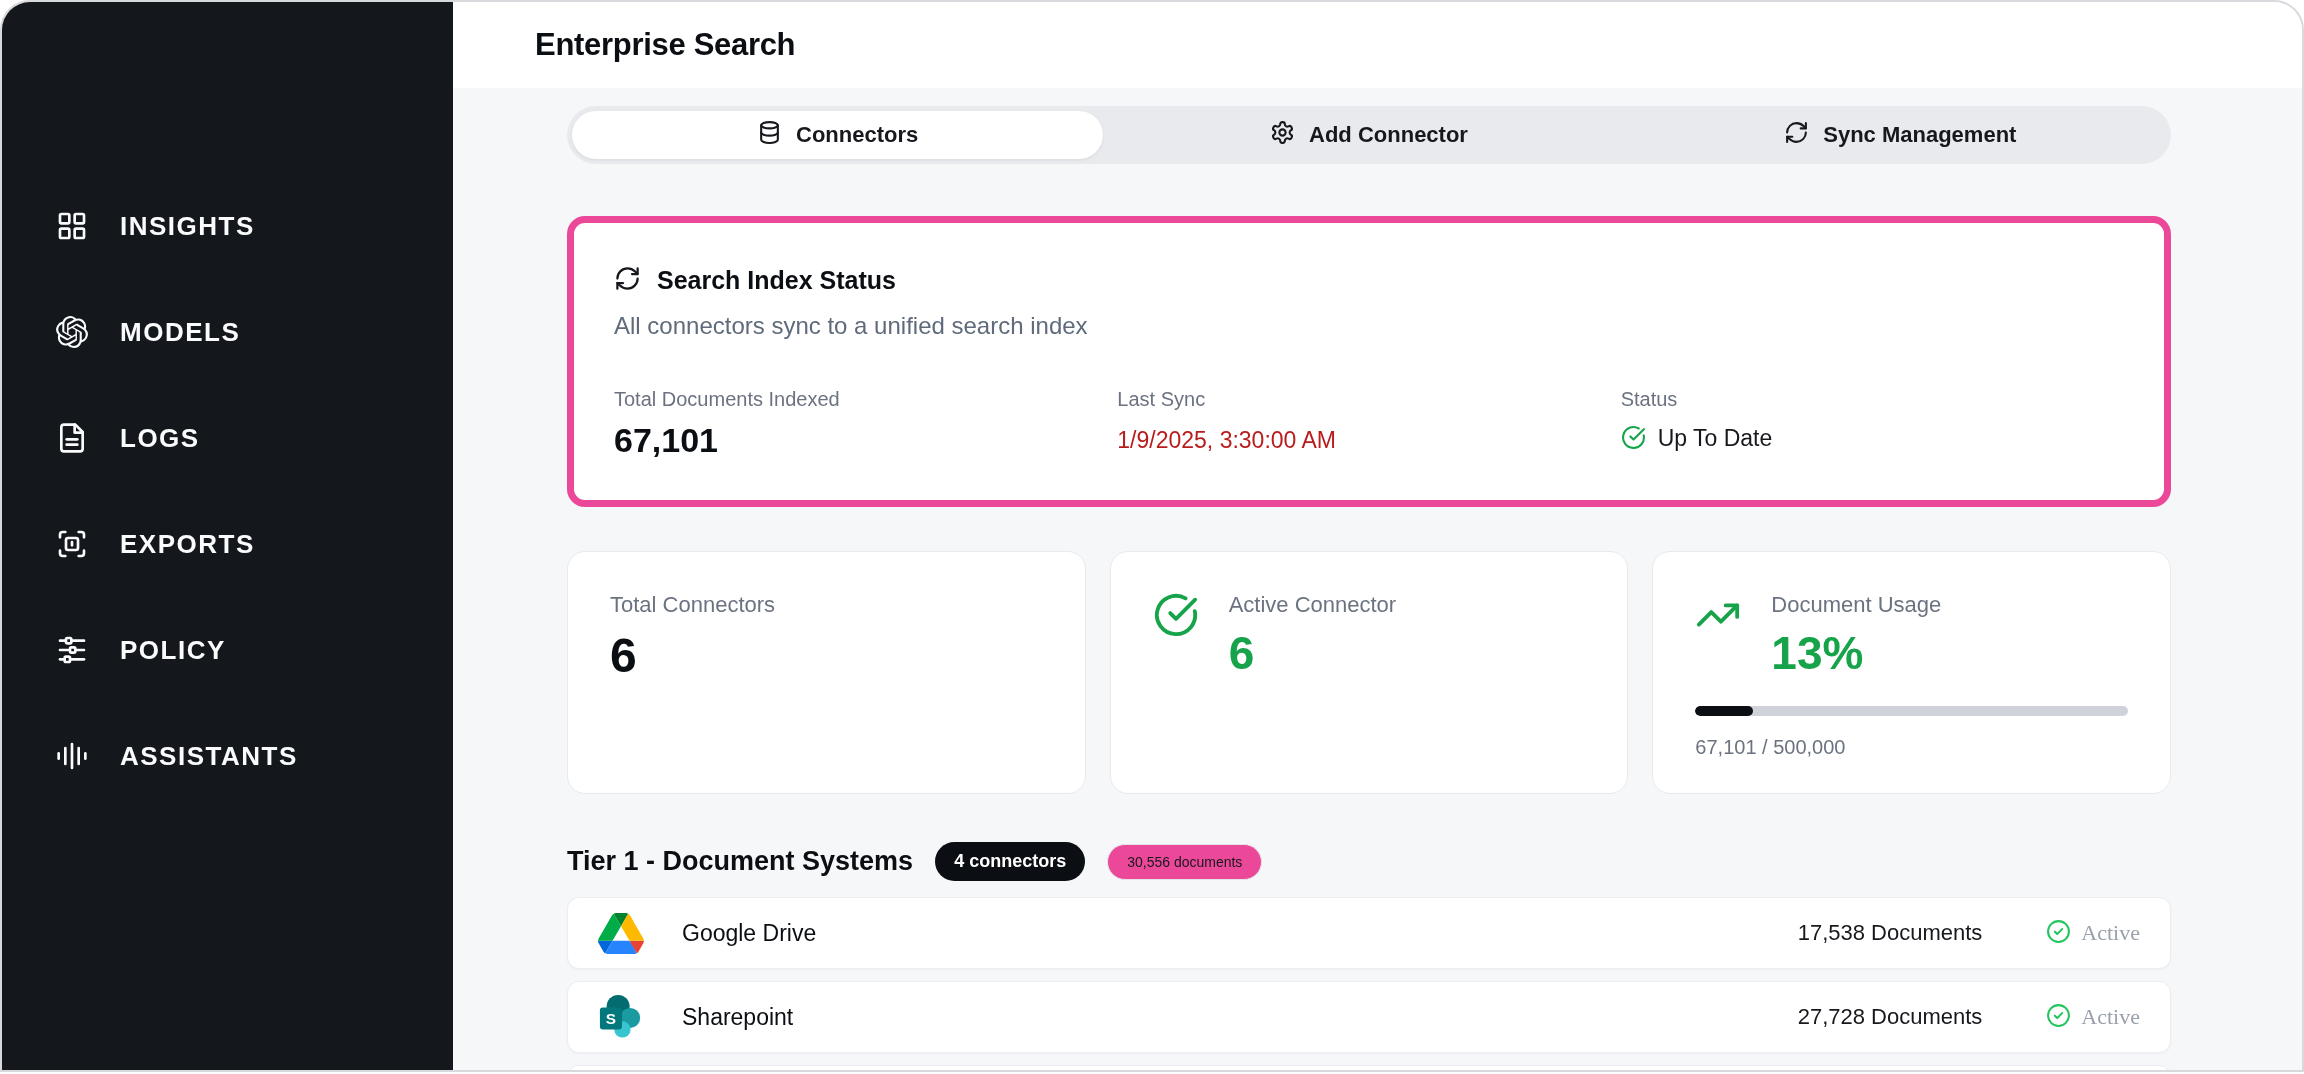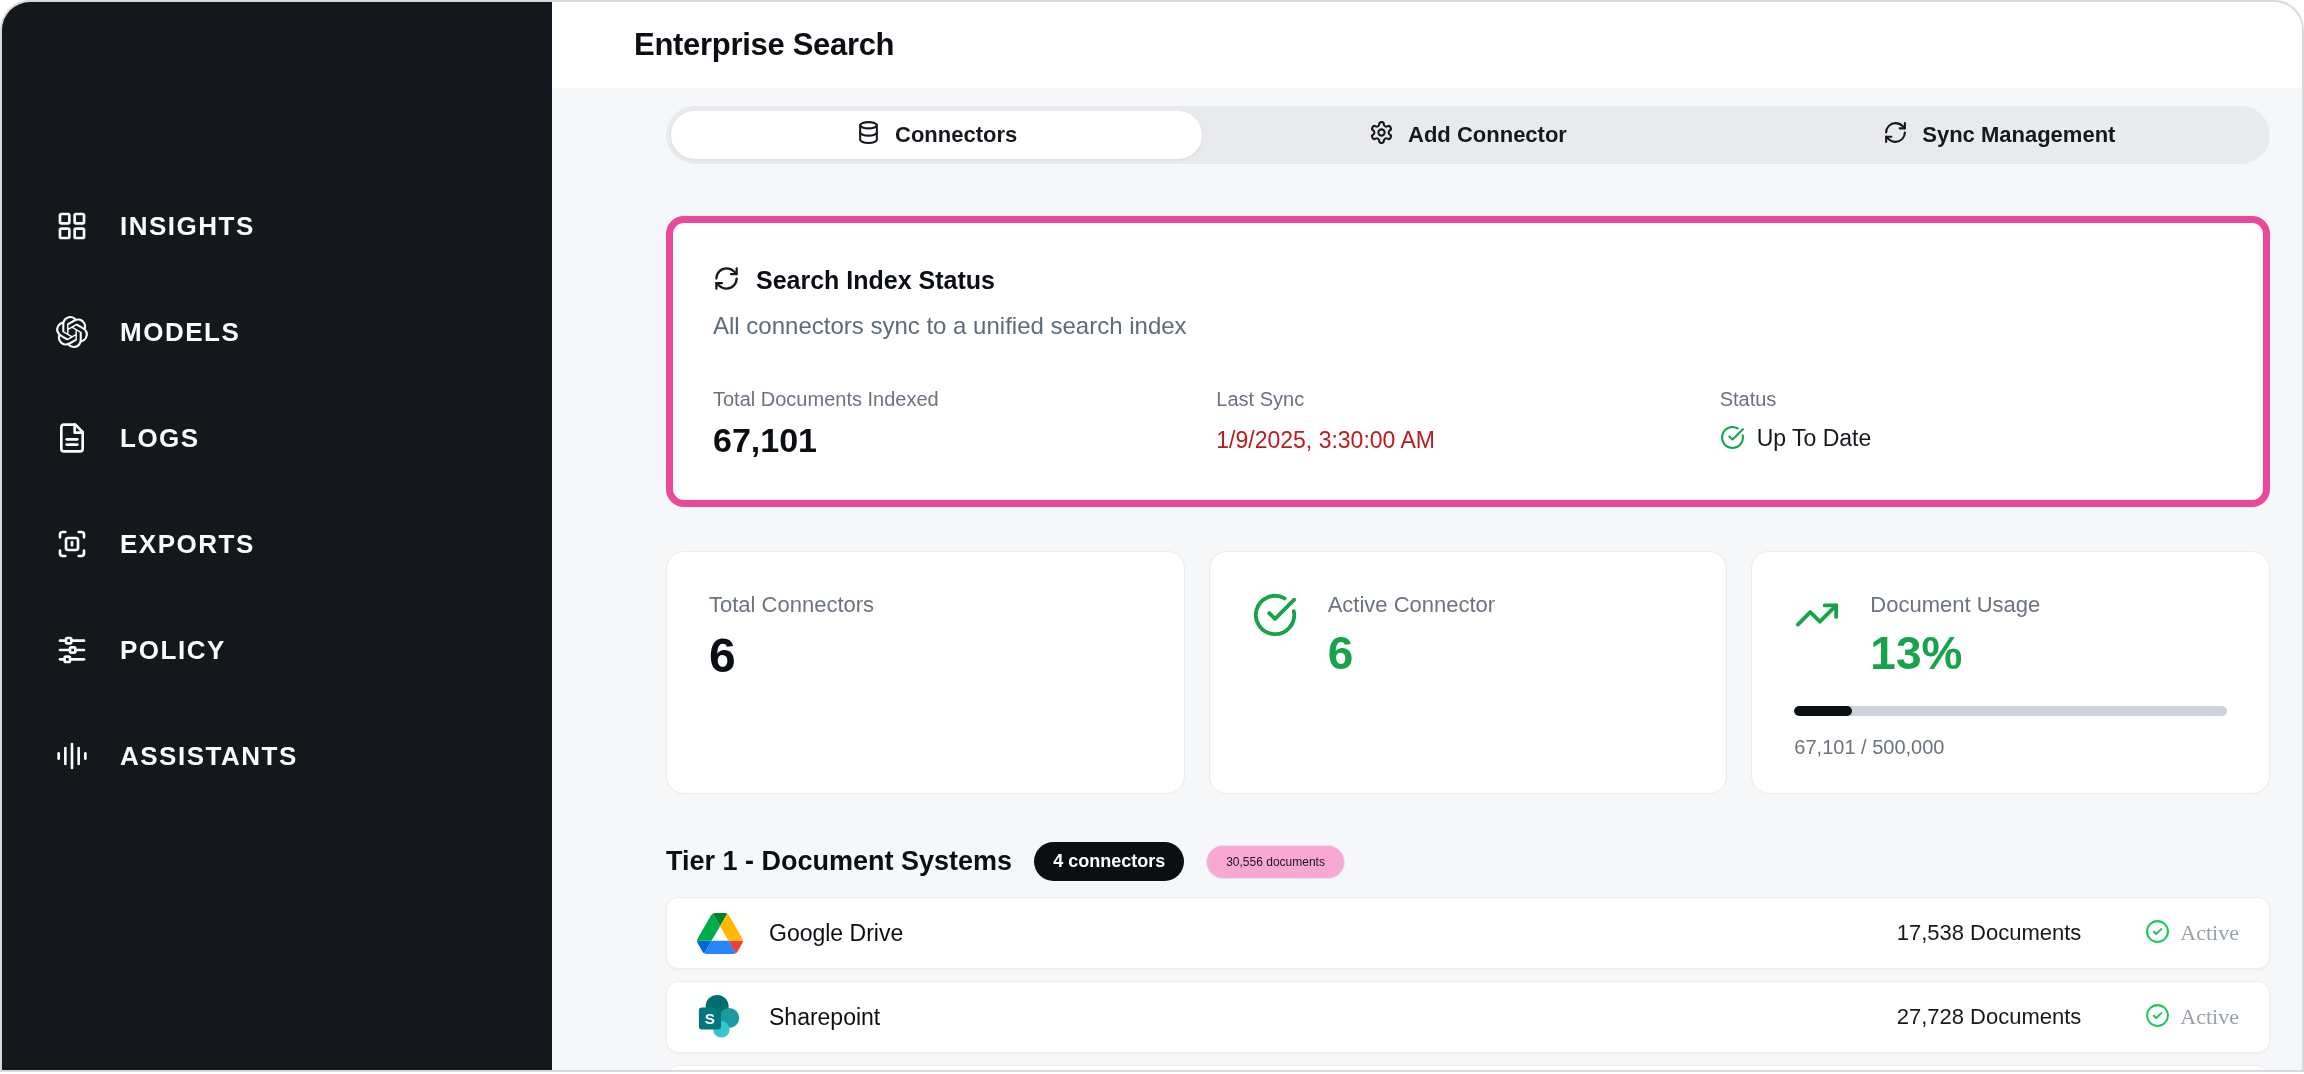--- a/index.html
+++ b/index.html
@@ -13,21 +13,21 @@
   .window {
     position: absolute; left: 0; top: 0; width: 2304px; height: 1072px;
     border: 2px solid #d8d9dd;
     border-radius: 30px 30px 0 0;
     overflow: hidden;
     display: flex;
     background: #f6f7f9;
   }
   
   .sidebar {
-    width: 550px; flex-shrink: 0;
+    width: 451px; flex-shrink: 0;
     background: #14171b;
     padding: 200px 0 0 48px;
     display: flex; flex-direction: column; gap: 58px;
   }
   .nav-item {
     display: flex; align-items: center; gap: 26px;
     color: #fafbfc; height: 48px; cursor: pointer;
   }
   .nav-item .nav-ic { width: 44px; height: 44px; display: flex; align-items: center; justify-content: center; }
   .nav-item svg { width: 32px; height: 32px; }
@@ -84,29 +84,29 @@
   .progress-fill { height: 100%; background: #0b0e13; border-radius: 6px; width: 0; }
   .usage-text { margin-top: 20px; font-size: 20px; color: #6b7280; }
   
   .section-head { margin-top: 48px; display: flex; align-items: center; gap: 22px; }
   .section-title { font-size: 27px; font-weight: 600; color: #0b0e13; }
   .badge-dark {
     background: #0b0e13; color: #fff; font-size: 18px; font-weight: 600;
     padding: 9px 19px; border-radius: 999px;
   }
   .badge-light {
-    background: #f9a8d4; border: 1px solid #e3e5ea; color: #16181d;
-    font-size: 12px; font-weight: 500; padding: 9px 19px; border-radius: 999px;
+    background: #ec4899; border: 1px solid #e3e5ea; color: #16181d;
+    font-size: 14px; font-weight: 500; padding: 9px 19px; border-radius: 999px;
   }
   
   .rows { margin-top: 16px; display: flex; flex-direction: column; gap: 12px; }
   .conn-row {
     height: 72px; background: #fff; border: 1px solid #ecedf1; border-radius: 12px;
     display: flex; align-items: center; padding: 0 30px;
-    box-shadow: 0 1px 2px rgba(16,24,40,.04); cursor: pointer;
+    box-shadow: 0 1px 2px rgba(16,24,40,.04); cursor: pointer; gap: 12px;
   }
   .conn-logo { width: 46px; height: 46px; margin-right: 26px; display: flex; align-items: center; justify-content: center; }
   .conn-name { font-size: 23px; font-weight: 500; color: #0b0e13; }
   .conn-right { margin-left: auto; display: flex; align-items: center; }
   .conn-docs { font-size: 22px; color: #16181d; }
   .conn-status { margin-left: 64px; display: flex; align-items: center; gap: 10px; }
   .conn-status svg { width: 25px; height: 25px; color: #22c55e; }
   .conn-status-text { font-size: 22px; color: #98a1ab; font-family: Liberation Serif, serif; }
   .conn-row.partial { height: 14px; border-radius: 12px 12px 0 0; border-bottom: none; cursor: default; }
 </style>

